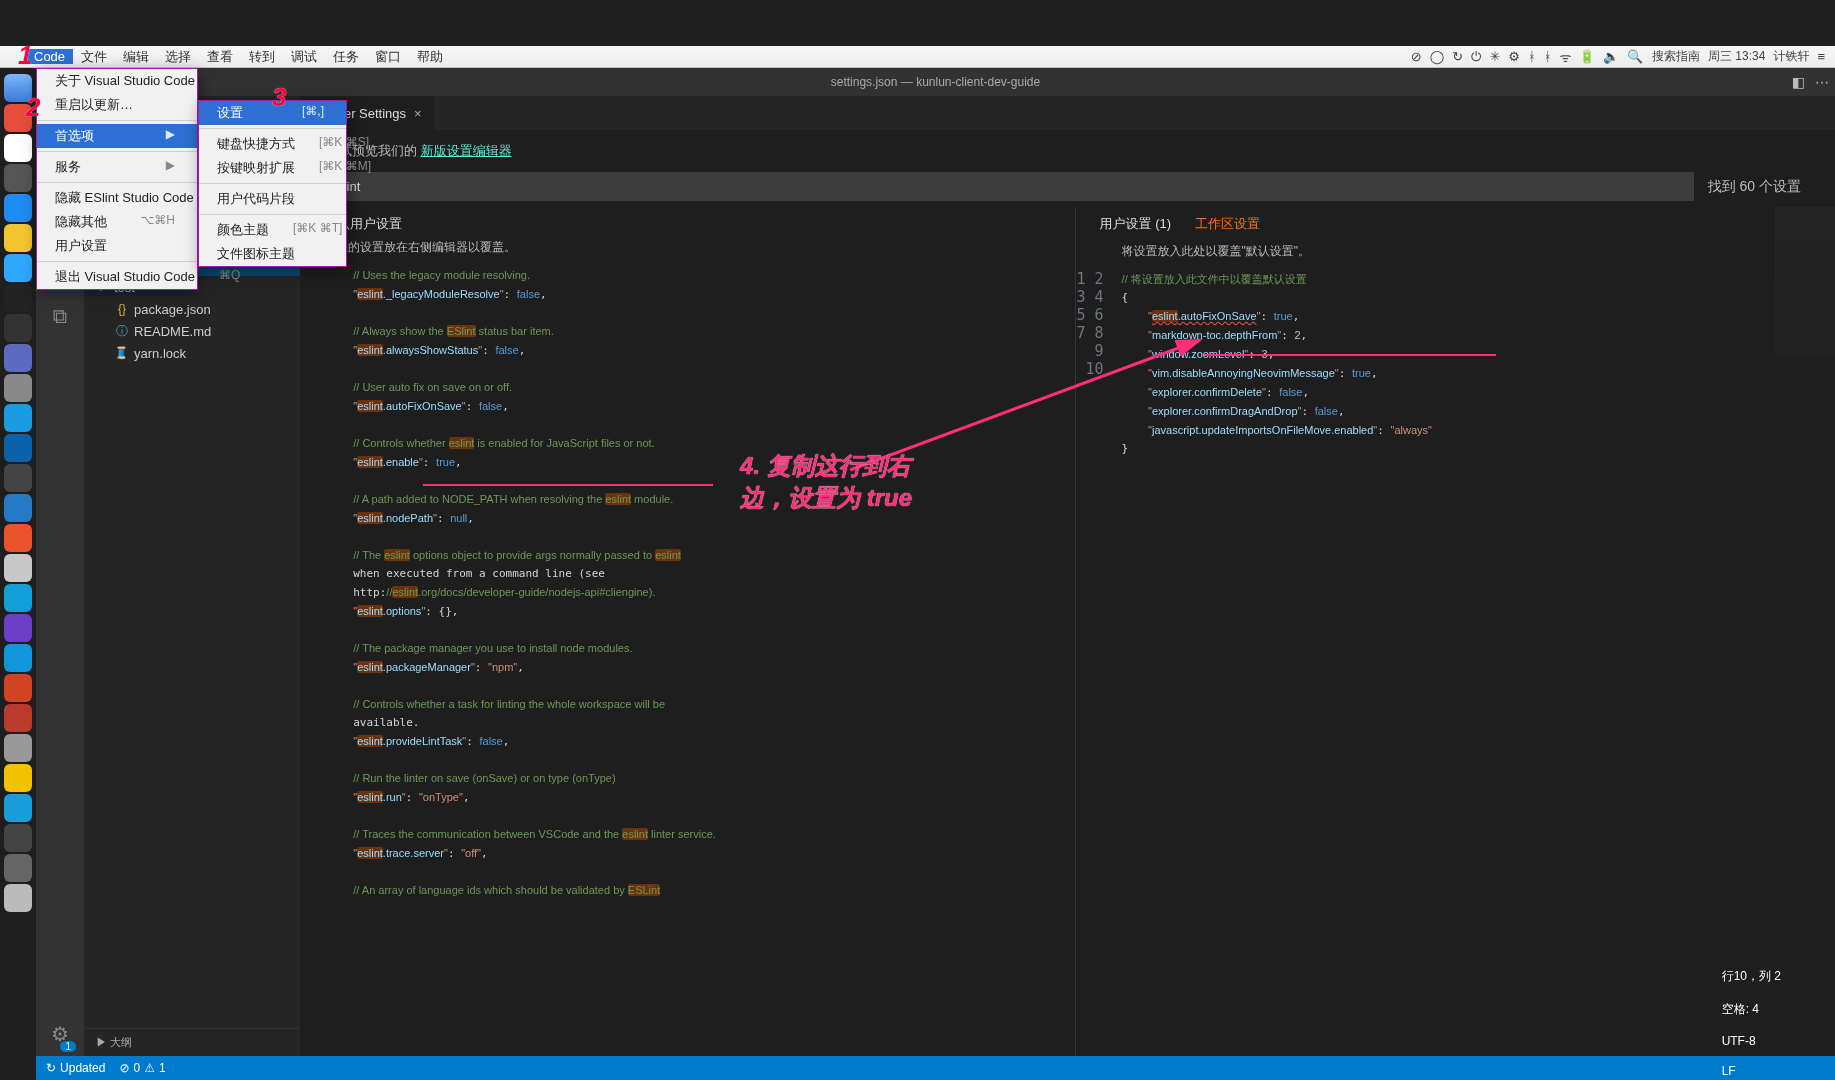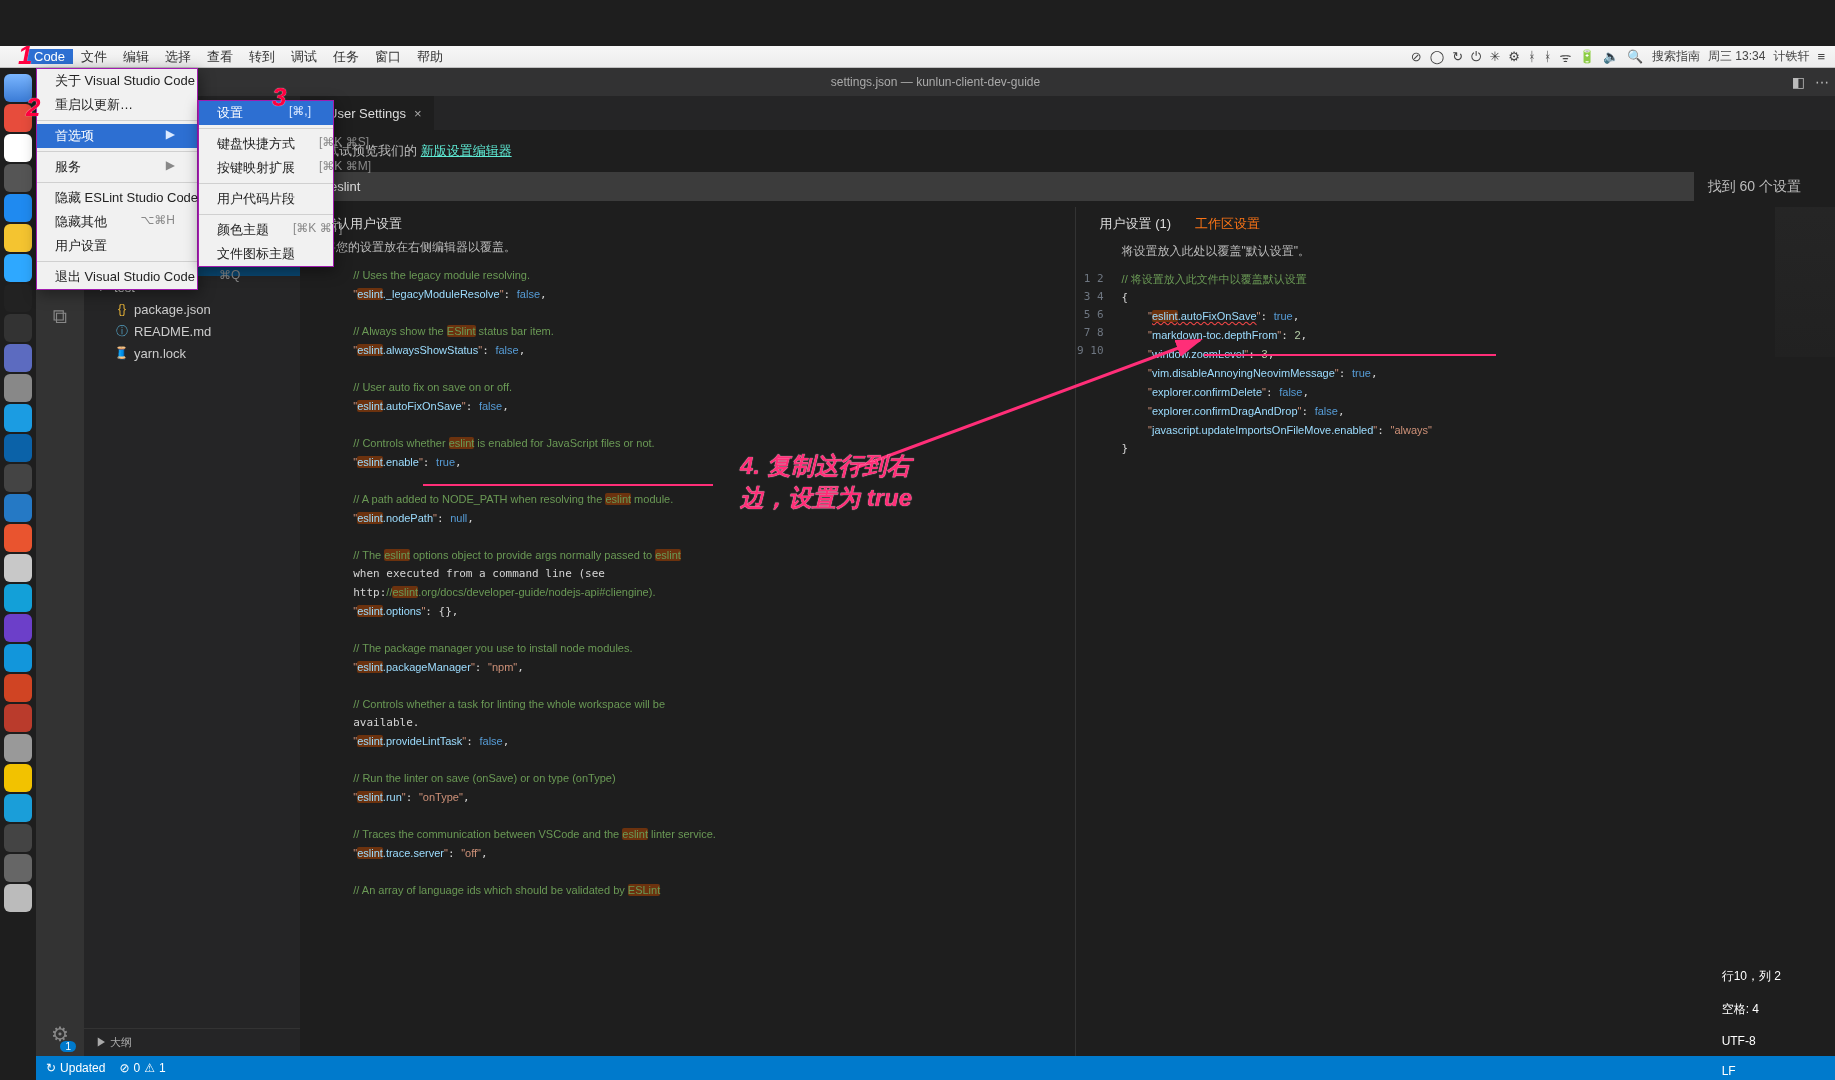--- a/index.html
+++ b/index.html
@@ -77,21 +77,21 @@
 
 .code { font-family: "SFMono-Regular", Menlo, monospace; font-size: 11px; line-height: 18px; padding: 0 24px 30px 40px; overflow: auto; white-space: pre; color: #d4d4d4; }
 .code .cmt { color: #6a9955; }
 .code .str { color: #ce9178; }
 .code .key { color: #9cdcfe; }
 .code .bool { color: #569cd6; }
 .code .num { color: #b5cea8; }
 .code .hl { background: #6c320e; border-radius: 2px; }
 .code .wavy { text-decoration: underline wavy #f44747; }
 
-.gutter { position: absolute; left: 0; top: 0; width: 36px; text-align: right; color: #6e7681; font-family: Menlo, monospace; font-size: 11px; line-height: 18px; padding-right: 8px; }
+.gutter { position: absolute; left: 0; top: 0; width: 36px; text-align: right; color: #6e7681; font-family: Menlo, monospace; font-size: 15px; line-height: 18px; padding-right: 8px; }
 .pane.right .codewrap { position: relative; padding-left: 0; }
 .pane.right .code { padding-left: 46px; }
 
 .minimap { position: absolute; right: 0; top: 0; width: 60px; height: 150px; background: linear-gradient(#2a2a2a,#232323); opacity: .6; }
 
 
 .anno { position: absolute; font-weight: 800; font-style: italic; color: #ff0040; font-size: 26px; z-index: 500; text-shadow: 0 0 1px #fff; }
 .anno-text { color: #ff2e78; font-weight: 700; font-size: 24px; }
 .arrow { position: absolute; z-index: 490; }
 .underline-red { position: absolute; height: 2px; background: #ff2e78; z-index: 480; }
@@ -149,38 +149,38 @@
       <span>首选项</span>
       <span class="sc">▶</span>
     </div>
   <hr>
   <div class="mi">
       <span>服务</span>
       <span class="sc">▶</span>
     </div>
   <hr>
   <div class="mi">
-      <span>隐藏 ESLint Studio Code</span>
+      <span>隐藏 ESlint Studio Code</span>
       <span class="sc">⌘H</span>
     </div>
   <div class="mi">
       <span>隐藏其他</span>
       <span class="sc">⌥⌘H</span>
     </div>
   <div class="mi">
       <span>用户设置</span>
     </div>
   <hr>
   <div class="mi">
       <span>退出 Visual Studio Code</span>
       <span class="sc">⌘Q</span>
     </div>
 </div>
 
-<div class="menu" style="top:100px;left:198px;width:136px">
+<div class="menu" style="top:100px;left:198px;width:149px">
   <div class="mi sel">
       <span>设置</span>
       <span class="sc">[⌘,]</span>
     </div>
   <hr>
   <div class="mi">
       <span>键盘快捷方式</span>
       <span class="sc">[⌘K ⌘S]</span>
     </div>
   <div class="mi">

